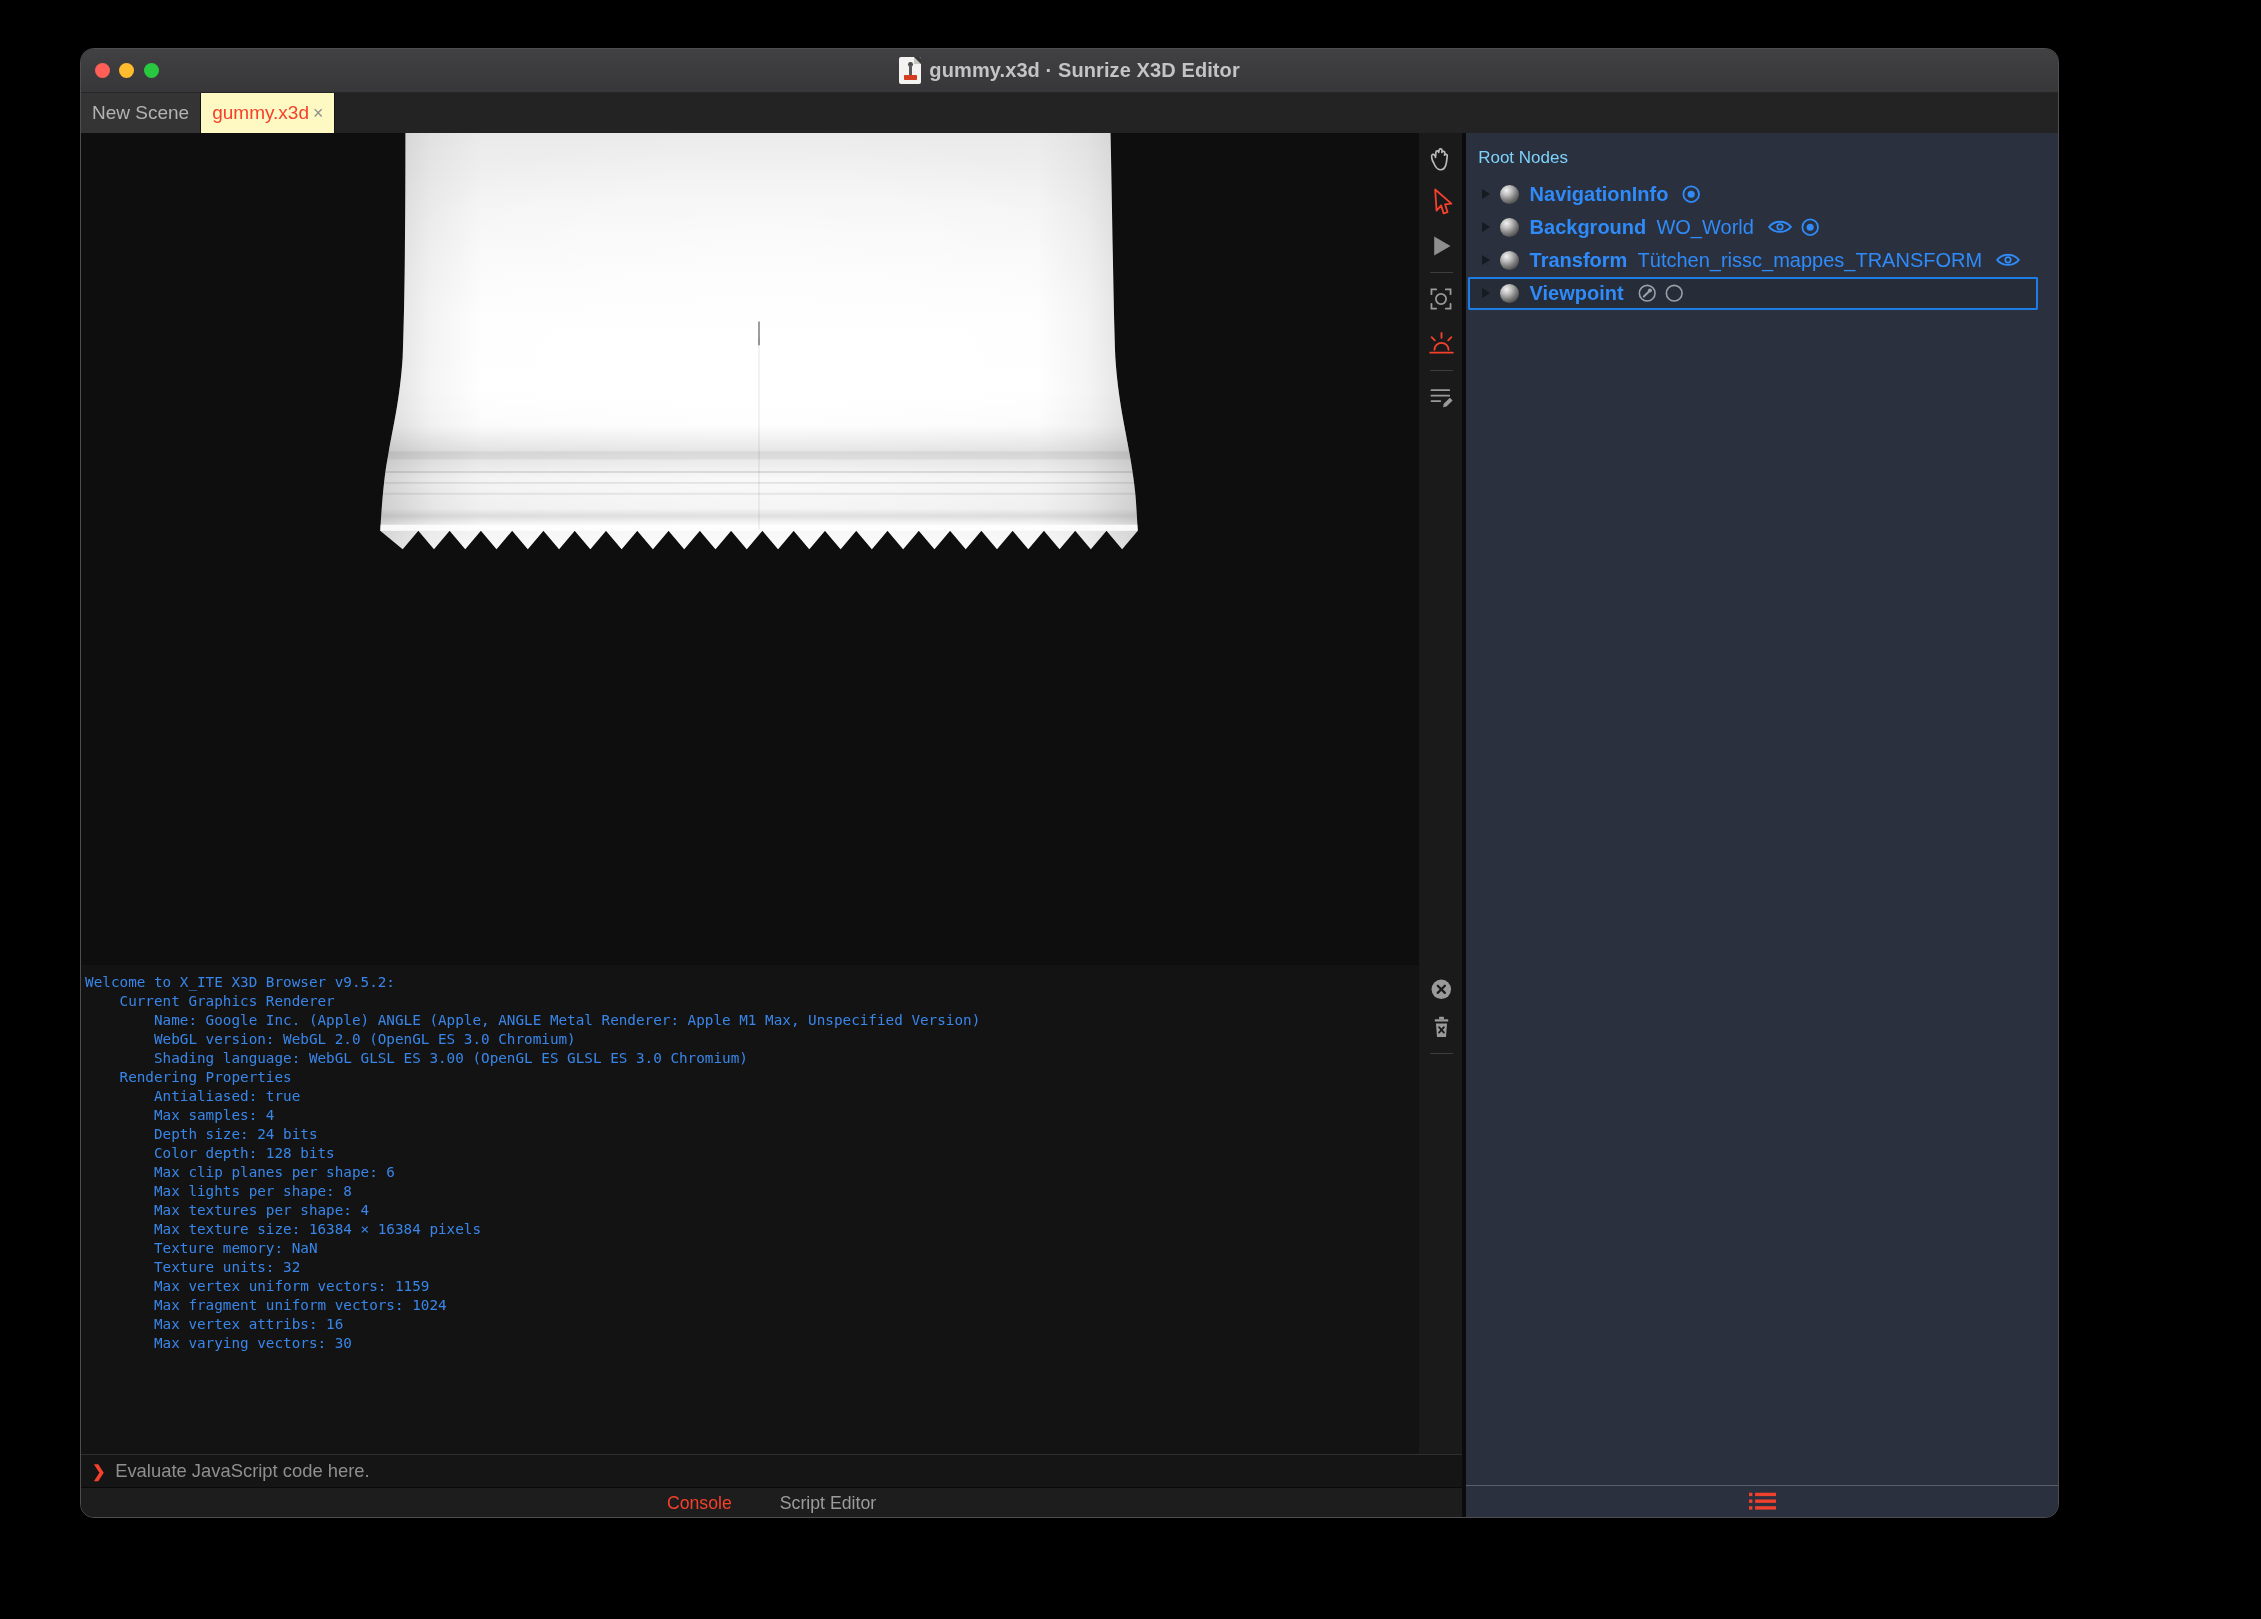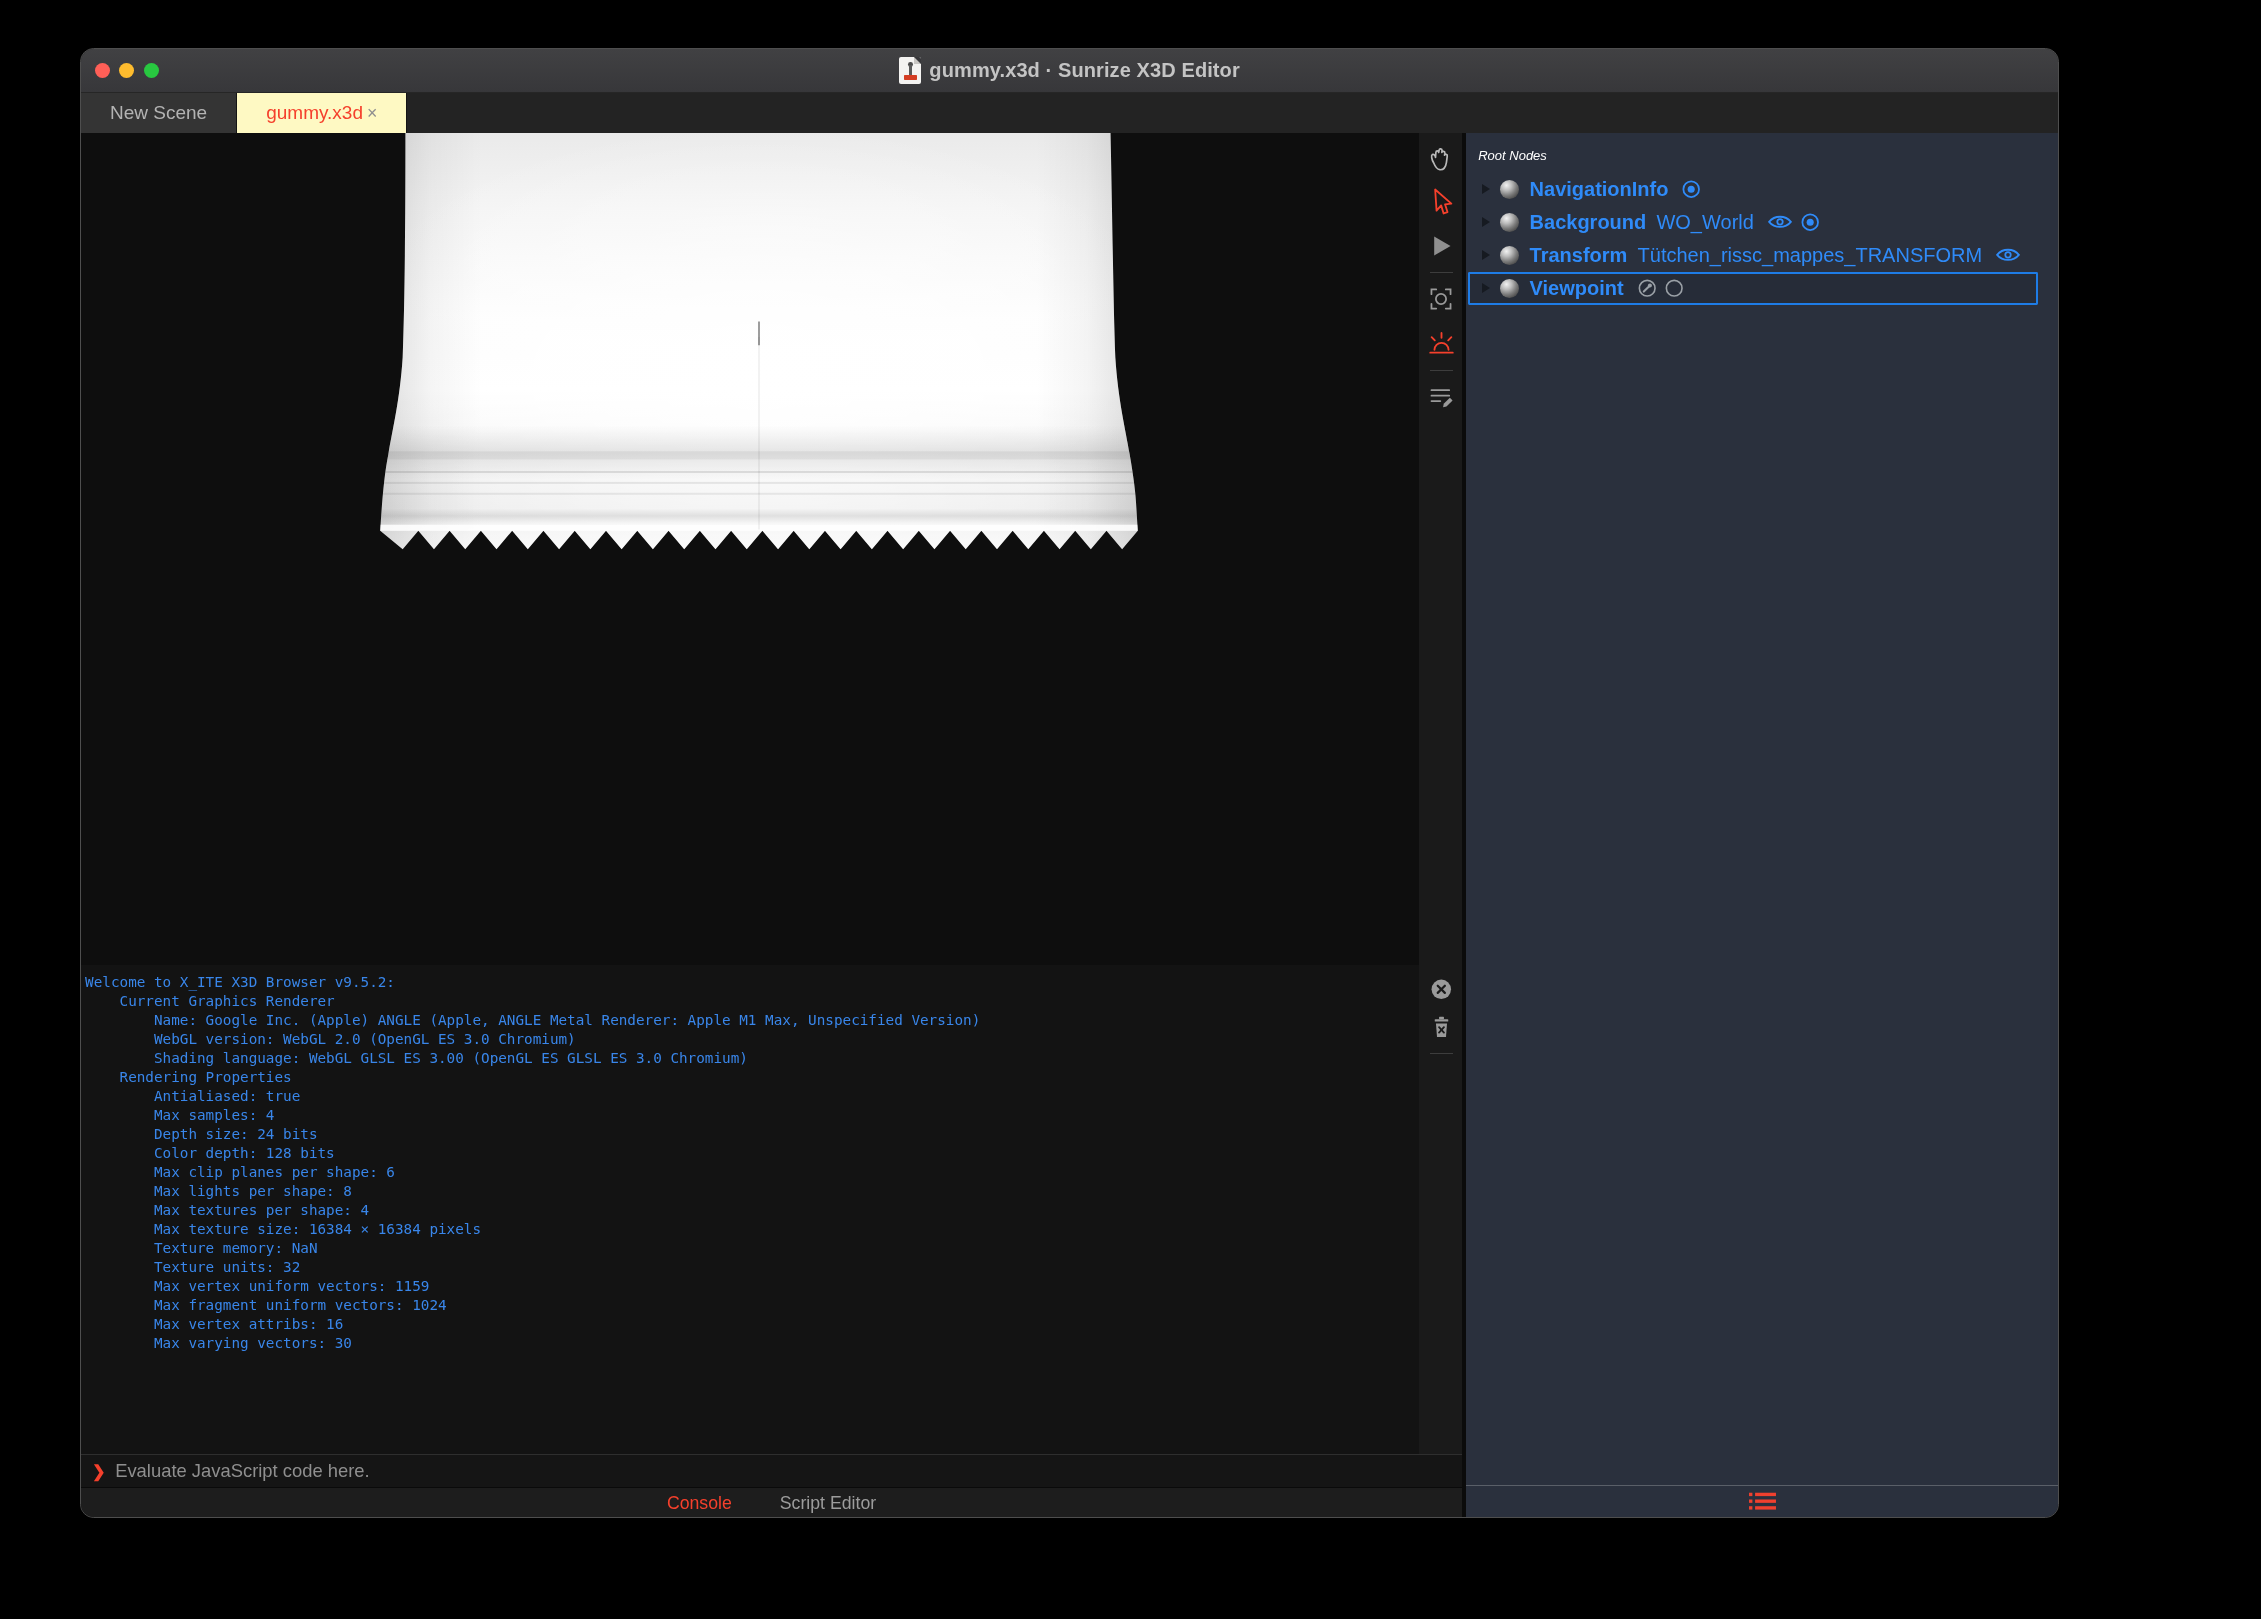--- a/index.html
+++ b/index.html
@@ -26,21 +26,21 @@
   
   .doc-icon { position:relative; width:22px; height:27px; background:#f4f3f1; border-radius:2px; overflow:hidden; }
   .doc-icon .fold { position:absolute; right:0; top:0; width:0; height:0;
                     border-left:7.5px solid #c9c7c4; border-top:7.5px solid #37373a; }
   .doc-icon .pawn-head { position:absolute; left:8.8px; top:4.8px; width:4.8px; height:4.8px; background:#4c4c4c; border-radius:50%; }
   .doc-icon .pawn-body { position:absolute; left:9.5px; top:8.2px; width:3.4px; height:9.5px; background:#5a5a5a; }
   .doc-icon .pawn-base { position:absolute; left:4.8px; top:17.7px; width:13px; height:5.4px; background:#d43d22; border-radius:0.7px; }
 
   
   #tabbar { height:40px; flex:0 0 40px; background:#232323; display:flex; }
-  .tab { display:flex; align-items:center; padding:0 29px; font-size:19px; border-right:0.7px solid #141414; }
+  .tab { display:flex; align-items:center; padding:0 11px; font-size:19px; border-right:0.7px solid #141414; }
   .tab.inactive { background:#343434; color:#b3b3b3; }
   .tab.active { background:#fef9c3; color:#f5402c; gap:4px; }
   .tab .close-x { color:#8f8f8f; font-size:17.7px; }
 
   
   #content { flex:1; display:flex; min-height:0; }
   #left-col { width:1381px; flex:0 0 1381px; display:flex; flex-direction:column; }
 
   .vp-row { height:832px; flex:0 0 832px; display:flex; }
   #viewport { width:1338px; flex:0 0 1338px; background:#0e0e0e; position:relative; overflow:hidden; }
@@ -63,21 +63,21 @@
   #js-input::placeholder { color:#8f8f8f; opacity:1; }
 
   .bottombar-row { height:32px; flex:0 0 32px; background:#1d1d1d; border-top:0.7px solid #0a0a0a;
                    display:flex; align-items:center; justify-content:center; gap:48px; }
   .bottom-tab { font-size:17.7px; }
   .bottom-tab.console { color:#f5402c; }
   .bottom-tab.script { color:#9c9c9c; }
 
   
   #panel { flex:1; background:#2a303d; border-left:4.8px solid #0b0b0b; position:relative; }
-  .panel-header { color:#ffffff; font-size:13px; padding:15px 0 9.5px 12.2px;font-style:italic; }
+  .panel-header { color:#7dd3fc; font-size:17px; padding:15px 0 9.5px 12.2px; }
   .tree { display:flex; flex-direction:column; }
   .tree-row { height:33px; display:flex; align-items:center; gap:10.2px; padding-left:12.2px;
               margin:0 20.4px 0 2px; border:2px solid transparent; border-radius:1.4px; }
   .tree-row.selected { border-color:#1e7ce6; background:#262c38; }
   .twisty { width:0; height:0; border-left:8.2px solid #161a21; border-top:5.4px solid transparent;
             border-bottom:5.4px solid transparent; flex:0 0 auto; }
   .sphere { width:19px; height:19px; border-radius:50%; flex:0 0 auto;
             background:radial-gradient(circle at 34% 28%, #f2f2f2 0%, #bdbdbd 28%, #7c7c7c 55%, #3f3f3f 85%, #303030 100%); }
   .node-type { color:#2f8bf9; font-size:20px; font-weight:bold; white-space:pre; }
   .node-name { color:#2f8bf9; font-size:20px; white-space:pre; }

